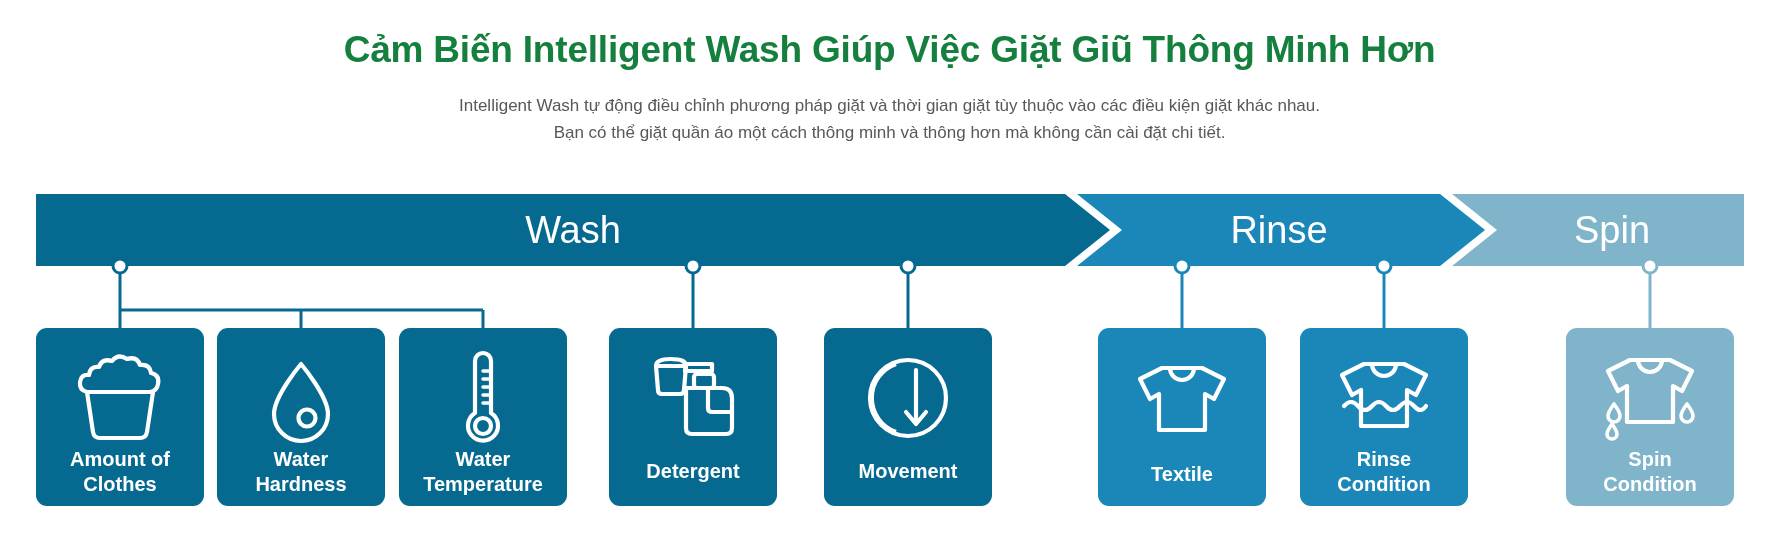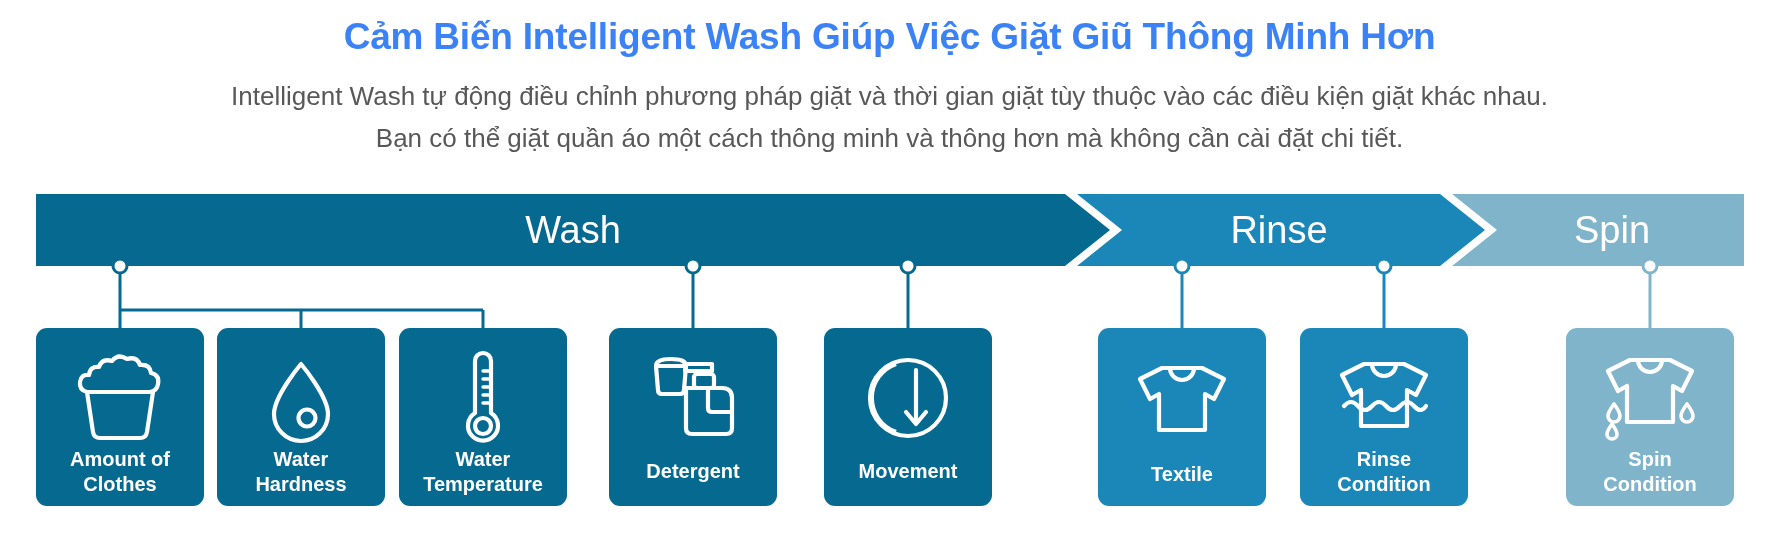--- a/index.html
+++ b/index.html
@@ -18,29 +18,29 @@
   
   .header {
     width: 100%;
     text-align: center;
     padding-top: 8px;
     box-sizing: border-box;
   }
   .page-title {
     font-size: 37px;
     font-weight: bold;
-    color: #3b82f6;
+    color: #15803d;
     letter-spacing: -0.2px;
-    margin: 4px;
+    margin: 17px;
     line-height: 1.35;
   }
   .subtitle {
     margin: 0;
     color: #585858;
-    font-size: 26px;
+    font-size: 17px;
     line-height: 1.6;
     font-weight: normal;
   }
   .sub-wrap {
     margin-top: 14px;
   }
 
   
   .diagram {
     position: absolute;

